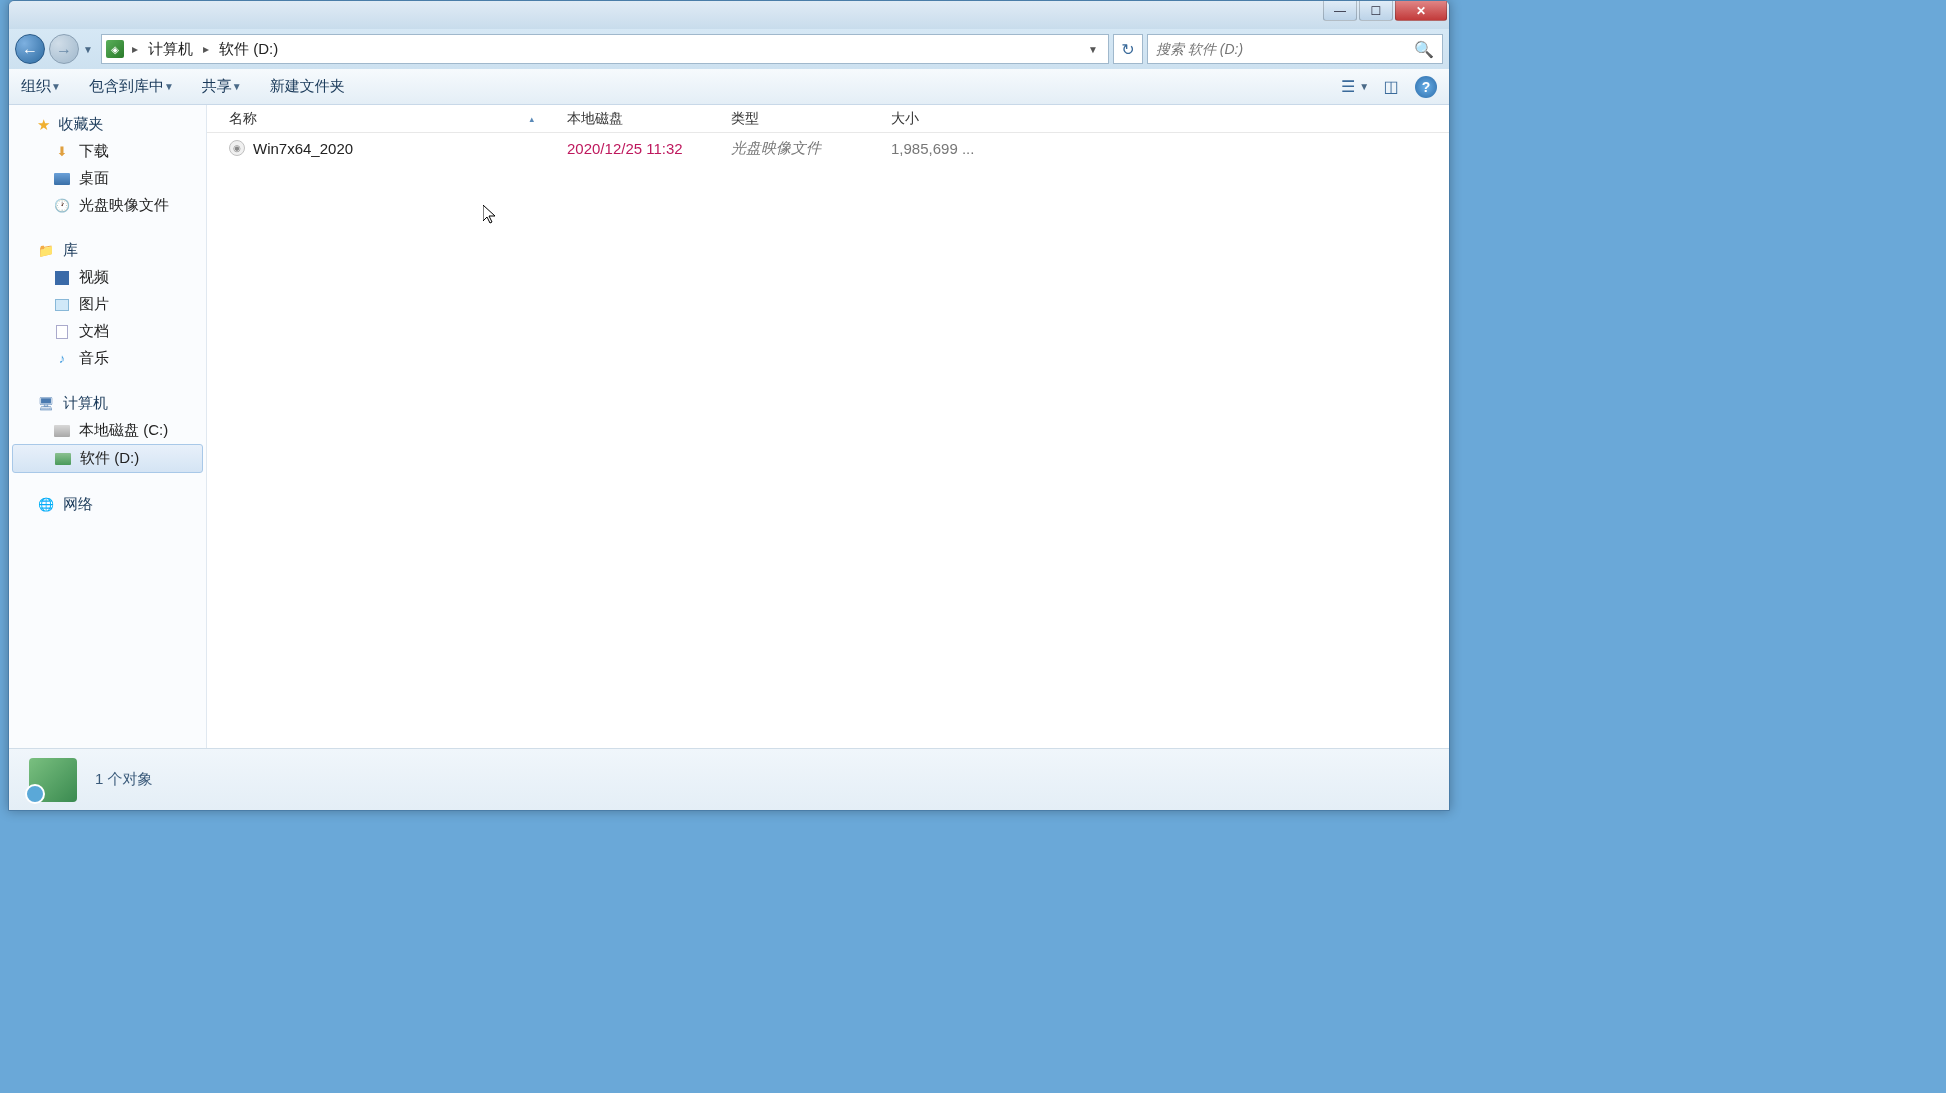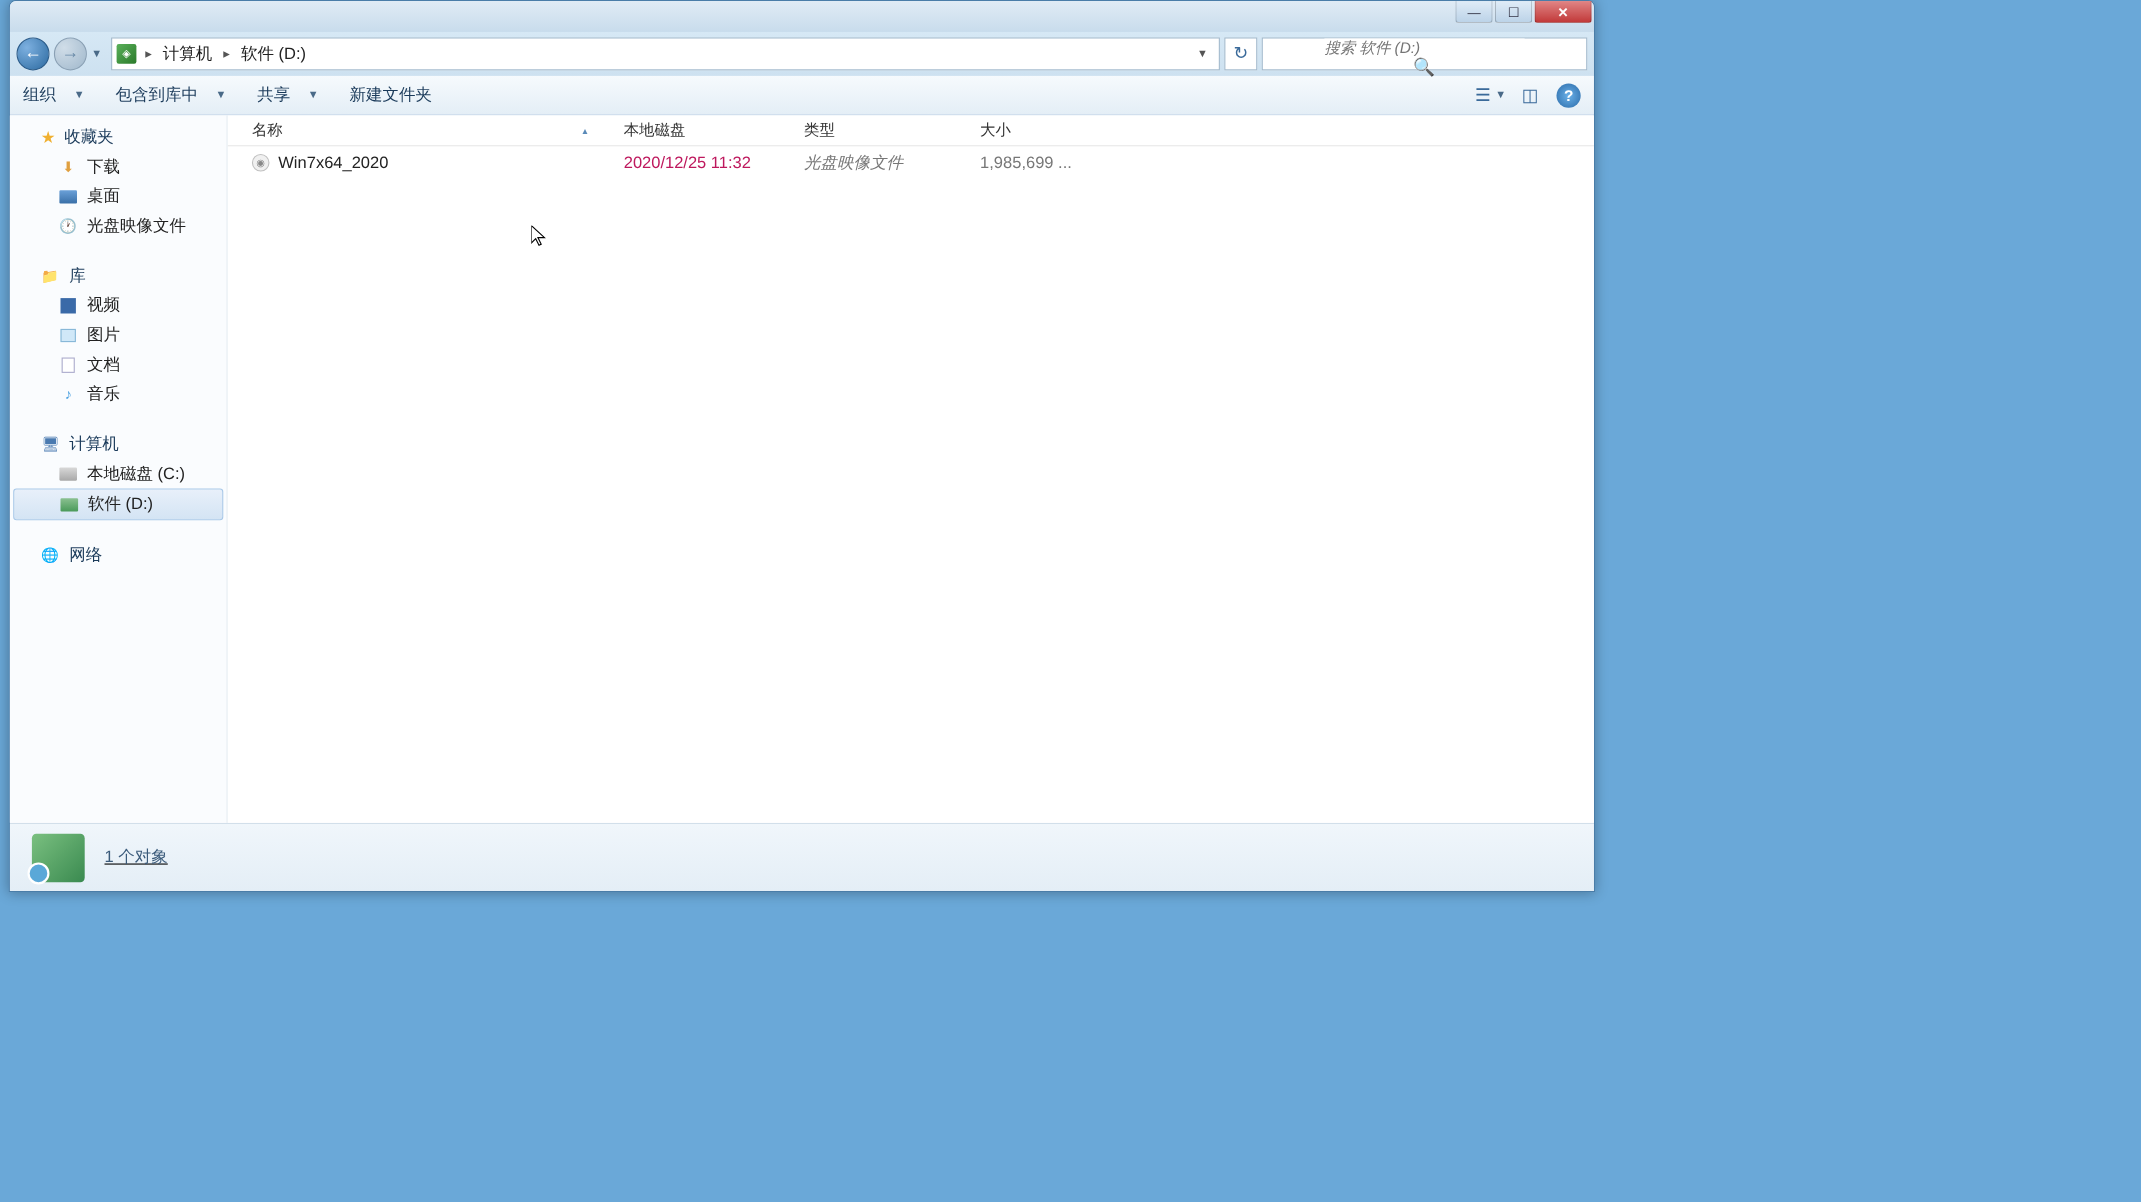--- a/index.html
+++ b/index.html
@@ -77,35 +77,35 @@
   .addr-seg { font-size: 15px; color: #222; padding: 0 2px; }
   .addr-dropdown { margin-left: auto; color: #555; font-size: 10px; padding: 0 6px; }
   
   .refresh-btn {
     width: 30px; height: 30px; background: #fff; border: 1px solid #a0b8cc;
     display: flex; align-items: center; justify-content: center; color: #3a6a9a;
   }
   
   .search-box {
     width: 296px; height: 30px; background: #fff; border: 1px solid #a0b8cc;
-    display: flex; align-items: center; padding: 0 8px; color: #888; flex-direction: column;
+    display: flex; align-items: center; padding: 0 8px; color: #888;
   }
   .search-input { flex: 1; border: none; outline: none; font-style: italic; color: #888; font-size: 14px; }
   .search-icon { color: #4a7aa8; }
   
   .toolbar {
     height: 36px;
     background: linear-gradient(to bottom,#f6fafd,#e4eef6);
     border-bottom: 1px solid #c8d8e8;
     display: flex;
     align-items: center;
     padding: 0 12px;
     gap: 28px;
   }
-  .tb-item { display: flex; align-items: center; gap: 16px; font-size: 15px; color: #1a3a5a; cursor: default; }
+  .tb-item { display: flex; align-items: center; gap: 0; font-size: 15px; color: #1a3a5a; cursor: default; }
   .tb-caret { font-size: 10px; color: #4a6a88; }
   .tb-right { margin-left: auto; display: flex; gap: 12px; align-items: center; }
   .tb-icon-btn { width: 24px; height: 24px; display: flex; align-items: center; justify-content: center; color: #3a6a9a; }
   .view-btn { display: flex; align-items: center; gap: 4px; }
   .help-btn { width: 22px; height: 22px; border-radius: 50%; background: radial-gradient(circle,#6ab0e8,#2a6aa8); color: #fff; font-size: 14px; font-weight: bold; display: flex; align-items: center; justify-content: center; }
   
   .body {
     display: flex;
     height: calc(100% - 28px - 40px - 36px - 62px);
     background: #fff;
@@ -173,21 +173,20 @@
   }
   
   .statusbar {
     height: 62px;
     background: linear-gradient(to bottom,#f0f6fb,#e4eef6);
     border-top: 1px solid #d0dde8;
     display: flex;
     align-items: center;
     padding: 0 20px;
     gap: 18px;
-    text-decoration: underline;
   }
   .status-icon {
     width: 48px; height: 44px;
     background: linear-gradient(135deg,#7ac080,#3a8a50);
     border-radius: 4px;
     position: relative;
     display: flex; align-items: center; justify-content: center;
   }
   .status-icon::after {
     content: '';

